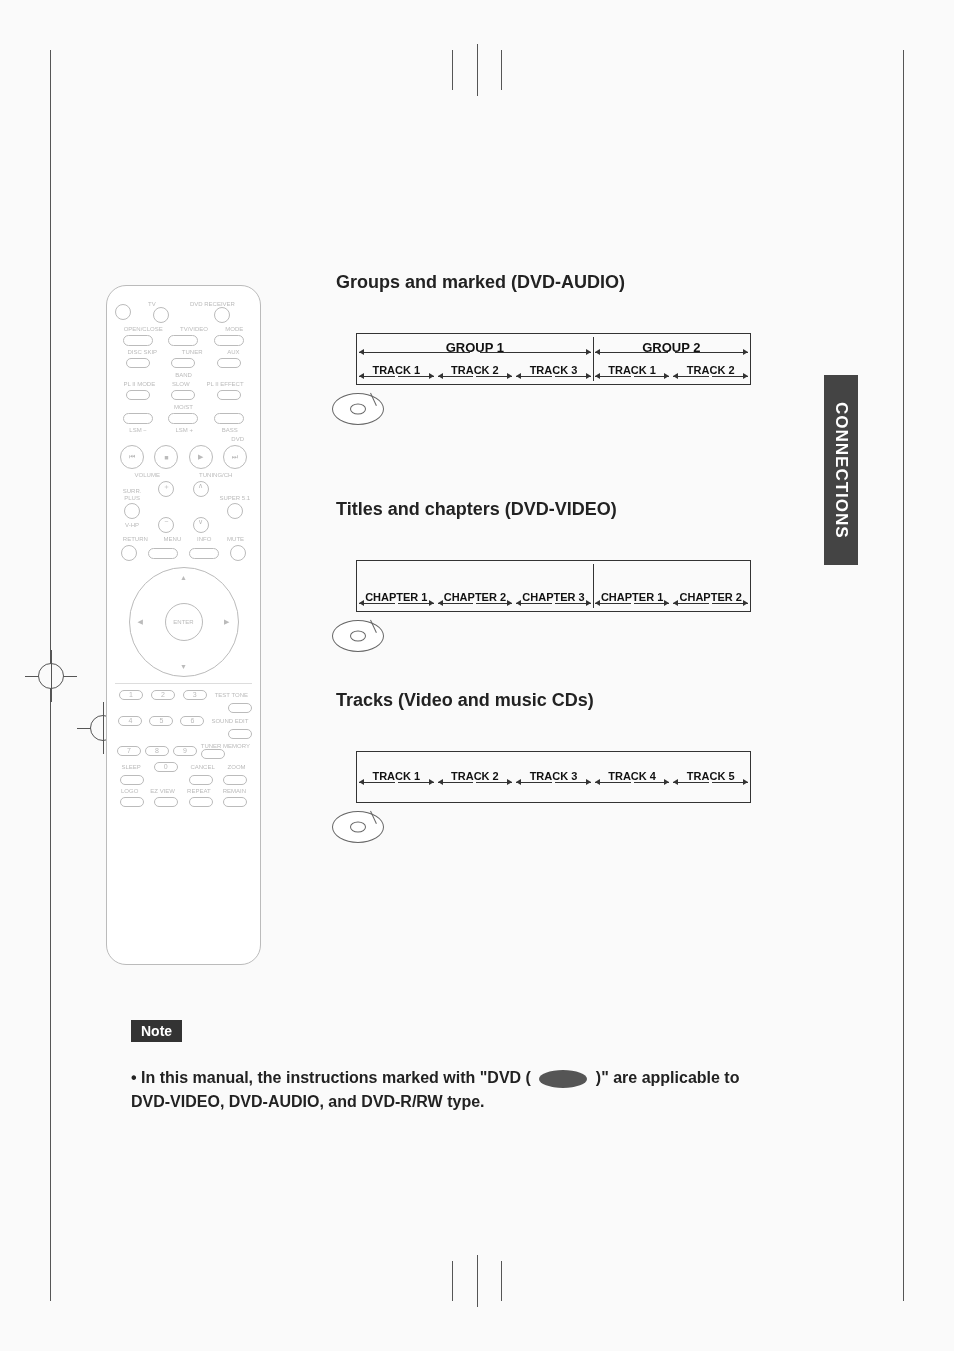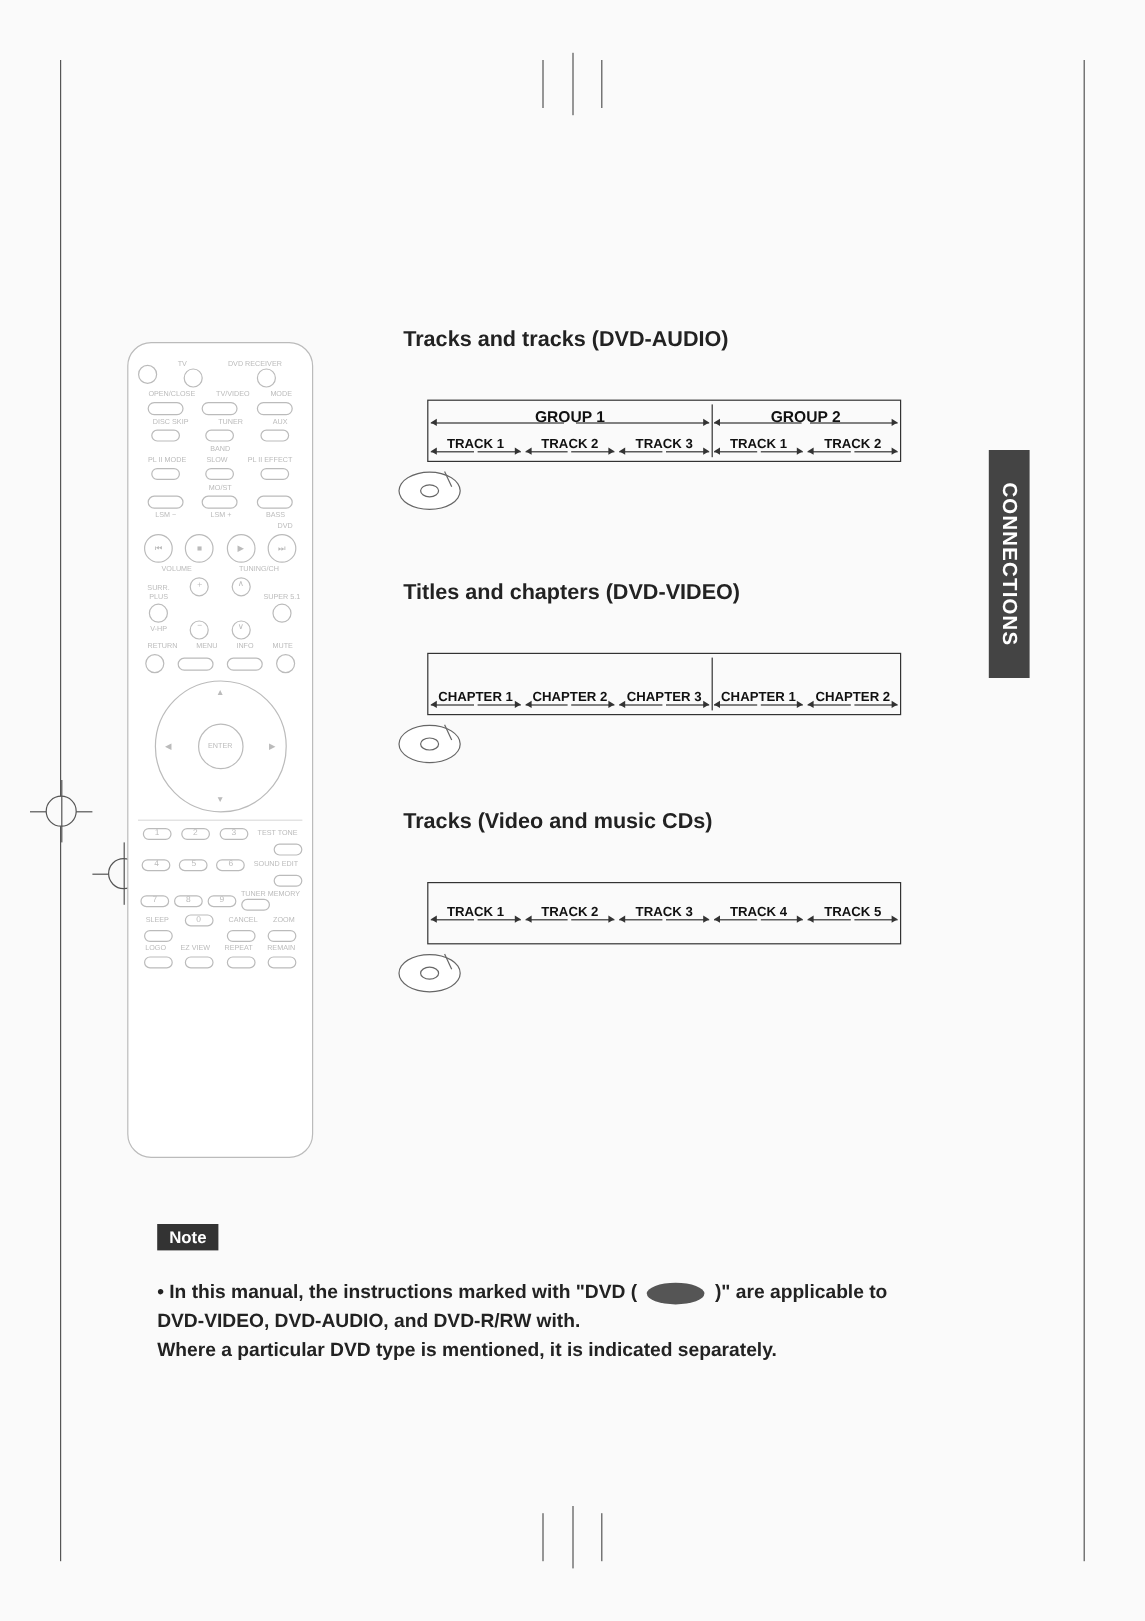--- a/index.html
+++ b/index.html
@@ -393,41 +393,41 @@
       <div class="row">
           <div class="btn-pill-sm"></div>
           <div class="btn-pill-sm"></div>
           <div class="btn-pill-sm"></div>
           <div class="btn-pill-sm"></div>
         </div>
     </div>
 
     <div class="main">
 
-      <div class="subhead">Tracks and tracks (DVD-AUDIO)</div>
+      <div class="subhead">Groups and marked (DVD-AUDIO)</div>
       <div class="diagram">
         <div class="bigbox">
           <div class="groups">
             <div class="cell gcell" style="flex:3"><span>GROUP 1</span><span class="arrL"></span><span class="arrR"></span></div>
             <div class="cell gcell" style="flex:2"><span>GROUP 2</span><span class="arrL"></span><span class="arrR"></span></div>
           </div>
           <div class="tracks">
             <div class="cell"><span>TRACK 1</span><span class="arrL"></span><span class="arrR"></span></div>
             <div class="cell"><span>TRACK 2</span><span class="arrL"></span><span class="arrR"></span></div>
             <div class="cell"><span>TRACK 3</span><span class="arrL"></span><span class="arrR"></span></div>
             <div class="cell"><span>TRACK 1</span><span class="arrL"></span><span class="arrR"></span></div>
             <div class="cell"><span>TRACK 2</span><span class="arrL"></span><span class="arrR"></span></div>
           </div>
           <div class="divider" style="left:60%"></div>
         </div>
         <div class="disc-icon"></div>
         <div class="disc-line"></div>
       </div>
 
-      <div class="subhead" style="margin-top:50px">Titles and chapters (DVD-VIDEO)</div>
+      <div class="subhead" style="margin-top:66px">Titles and chapters (DVD-VIDEO)</div>
       <div class="diagram">
         <div class="bigbox">
           <div class="tracks">
             <div class="cell"><span>CHAPTER 1</span><span class="arrL"></span><span class="arrR"></span></div>
             <div class="cell"><span>CHAPTER 2</span><span class="arrL"></span><span class="arrR"></span></div>
             <div class="cell"><span>CHAPTER 3</span><span class="arrL"></span><span class="arrR"></span></div>
             <div class="cell"><span>CHAPTER 1</span><span class="arrL"></span><span class="arrR"></span></div>
             <div class="cell"><span>CHAPTER 2</span><span class="arrL"></span><span class="arrR"></span></div>
           </div>
           <div class="divider" style="left:60%"></div>
@@ -454,18 +454,17 @@
   </div>
 
   <div class="sidetab">CONNECTIONS</div>
 
   <div class="note-row">
     <div class="note-badge">Note</div>
     <div class="note-text">
       <span>• In this manual, the instructions marked with "DVD (</span>
       <span class="dvd-oval"></span>
       <span>)" are applicable to</span><br>
-      <span>DVD-VIDEO, DVD-AUDIO, and DVD-R/RW with.</span><br>
-      <span>Where a particular DVD type is mentioned, it is indicated separately.</span>
+      <span>DVD-VIDEO, DVD-AUDIO, and DVD-R/RW type.</span><br>
     </div>
   </div>
 
 </div>
 
 </body></html>

